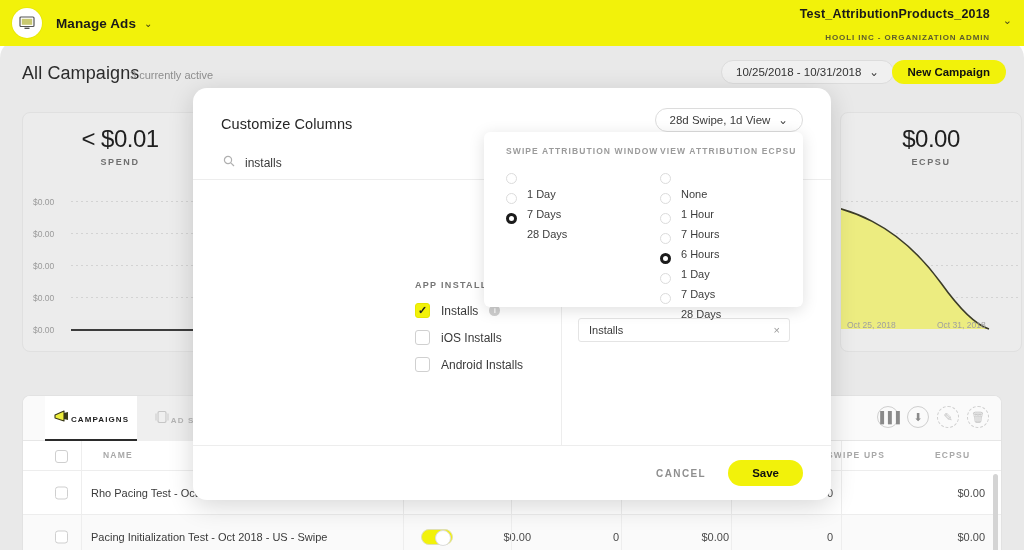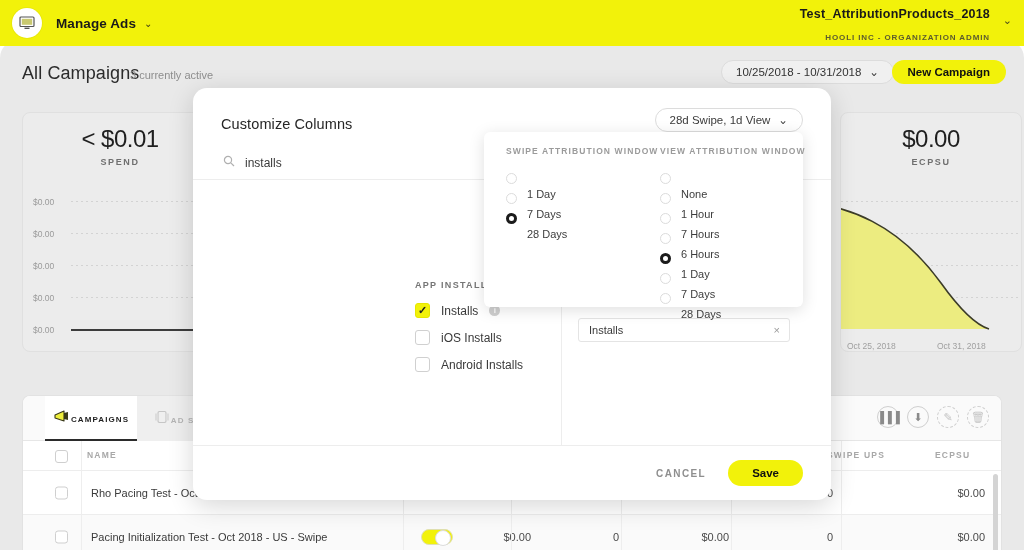--- a/index.html
+++ b/index.html
@@ -76,21 +76,21 @@
   .card.left { left: 0; width: 196px; }
   .card.right { left: 818px; width: 182px; }
   .card-head { height: 60px; text-align: center; padding-top: 12px; }
   .card-val { font-size: 24px; color: #1f1f1f; font-weight: 400; letter-spacing: -.5px;}
   .card-lab { font-size: 9px; color: #6f6f6f; letter-spacing: 1.6px; margin-top: 4px; font-weight: 600;}
   .card-body { position: relative; height: 178px; }
   .ylab { position: absolute; left: 10px; font-size: 8.5px; color: #9a9a9a; }
   .gridline { position: absolute; left: 48px; right: 0; height: 1px;
               background: repeating-linear-gradient(to right,#d3d3d3 0 2px, transparent 2px 5px); }
   .axisline { position: absolute; left: 48px; right: 0; height: 1.5px; background: #3c3c3c; }
-  .xlab { position: absolute; bottom: 0; font-size: 8.5px; color: #a0a0a0; }
+  .xlab { position: absolute; bottom: 21px; font-size: 8.5px; color: #a0a0a0; }
 
   
   .tablepanel {
     position: absolute; left: 22px; top: 355px; width: 980px; height: 200px;
     background: #ffffff; border-radius: 8px 8px 0 0; border: 1px solid #e2e2e2; border-bottom: none;
     overflow: hidden;
   }
   .tabs { position: relative; height: 45px; background: #fafafa; border-bottom: 1px solid #e6e6e6; }
   .tab {
     position: absolute; top: 0; width: 92px; height: 45px;
@@ -325,21 +325,21 @@
         <div class="tools">
           <div class="toolbtn solid">▐▐▐</div>
           <div class="toolbtn solid">⬇</div>
           <div class="toolbtn dashed">✎</div>
           <div class="toolbtn dashed">🗑</div>
         </div>
       </div>
 
       <div class="thead">
         <div class="cb" style="top:9px;transform:none;width:13px;height:13px"></div>
-        <div class="th" style="left:64px">NAME</div>
+        <div class="th" style="left:80px">NAME</div>
         <div class="th" style="left:804px">SWIPE UPS</div>
         <div class="th" style="left:912px">ECPSU</div>
         <div class="vdiv" style="left:58px"></div>
         <div class="vdiv" style="left:380px"></div>
         <div class="vdiv" style="left:488px"></div>
         <div class="vdiv" style="left:598px"></div>
         <div class="vdiv" style="left:708px"></div>
         <div class="vdiv" style="left:818px"></div>
       </div>
 
@@ -435,21 +435,21 @@
         <span class="radio"></span>
         <span class="radio-lab">7 Days</span>
       </div>
       <div class="radio-row">
         <span class="radio on"></span>
         <span class="radio-lab">28 Days</span>
       </div>
     </div>
 
     <div class="pop-col c2">
-      <div class="pop-head">VIEW ATTRIBUTION WINDOW</div>
+      <div class="pop-head">VIEW ATTRIBUTION ECPSU</div>
       <div class="radio-row">
         <span class="radio"></span>
         <span class="radio-lab">None</span>
       </div>
       <div class="radio-row">
         <span class="radio"></span>
         <span class="radio-lab">1 Hour</span>
       </div>
       <div class="radio-row">
         <span class="radio"></span>

